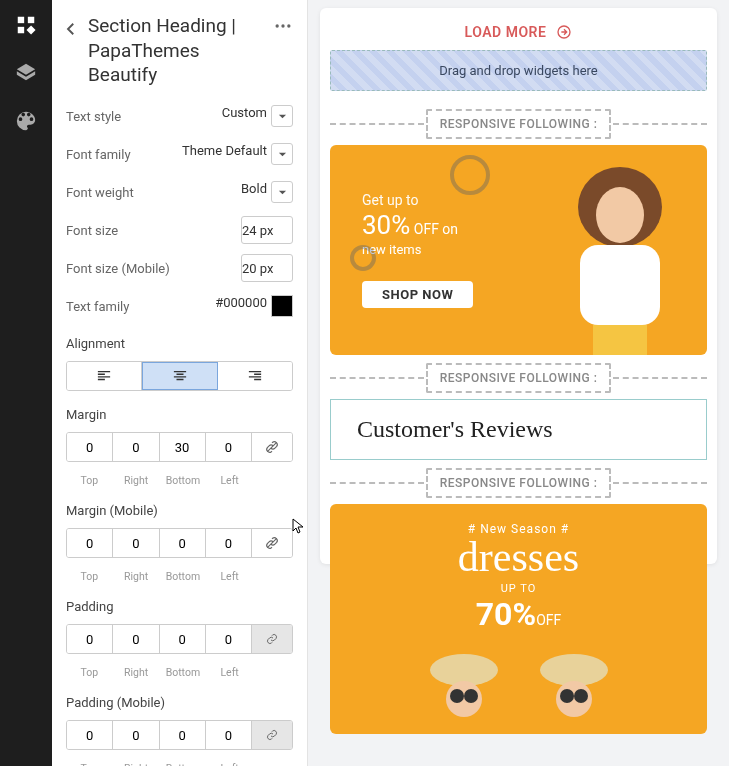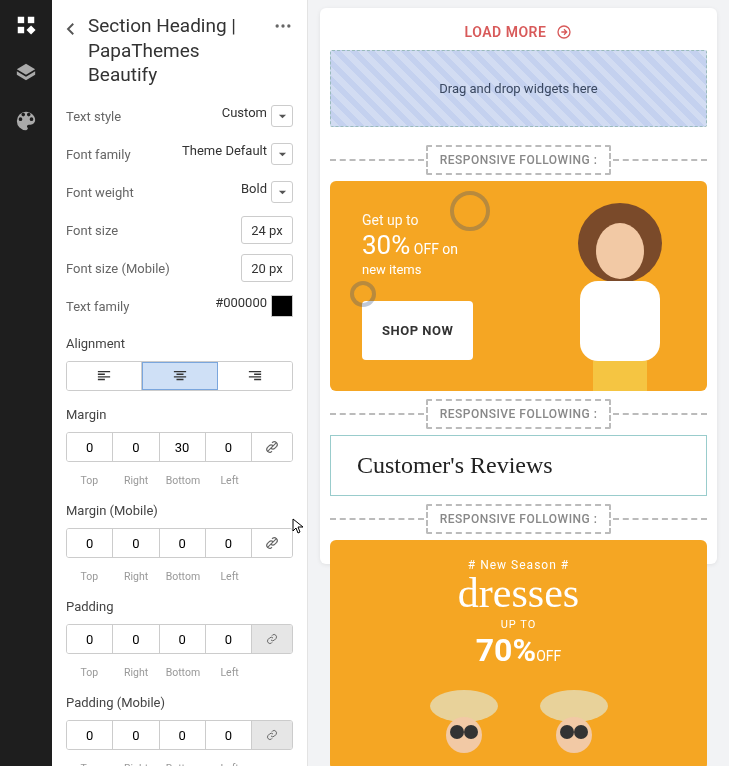--- a/index.html
+++ b/index.html
@@ -11,51 +11,51 @@
 .back{width:18px;height:18px;margin-top:6px;cursor:pointer;color:#555}
 .title{flex:1;font-size:19px;line-height:1.3;color:#333}
 .more{width:20px;height:20px;cursor:pointer;color:#666;margin-top:2px}
 .body{padding:4px 14px 20px 14px;display:flex;flex-direction:column;gap:10px;font-size:13px;color:#444}
 .row{display:flex;align-items:center;justify-content:space-between;gap:6px;min-height:28px}
 .row label{color:#666;font-size:13px}
 .sel-wrap{display:flex;align-items:flex-start}
 .sel-val{font-size:13px;color:#333;padding-right:4px}
 .drop{width:22px;height:22px;border:1px solid #ccc;border-radius:3px;display:flex;align-items:center;justify-content:center;cursor:pointer;background:#fff}
 .drop svg{width:9px;height:9px;color:#555}
-.numin{width:52px;height:28px;border:1px solid #ccc;border-radius:3px;text-align:center;font-size:13px;color:#333;background:#fff}
+.numin{width:52px;height:28px;border:1px solid #ccc;border-radius:3px;text-align:left;font-size:13px;color:#333;background:#fff}
 .clrprev{width:22px;height:22px;border:1px solid #ccc;cursor:pointer}
 .section-label{font-size:13px;color:#444;margin-top:6px}
 .align-group{display:flex;border:1px solid #ccc;border-radius:3px;overflow:hidden;height:30px}
 .align-btn{flex:1;display:flex;align-items:center;justify-content:center;cursor:pointer;background:#fff;border-right:1px solid #ccc}
 .align-btn:last-child{border-right:none}
 .align-btn.active{background:#cfe0f6;border:1px solid #7aa6dd}
 .align-btn svg{width:14px;height:12px;color:#333}
 .spacing{display:flex;border:1px solid #ccc;border-radius:3px;overflow:hidden;height:30px}
 .sp-cell{flex:1;border-right:1px solid #ccc;text-align:center;font-size:13px;color:#333;background:#fff;min-width:0}
 .sp-cell input{border:none;width:100%;height:100%;text-align:center;font-size:13px;background:transparent}
 .sp-lock{width:40px;display:flex;align-items:center;justify-content:center;background:#fff;cursor:pointer;color:#666}
 .sp-lock.active{background:#e6e6e6}
 .sp-labels{display:flex;font-size:10.5px;color:#999;margin-top:2px}
 .sp-labels span{flex:1;text-align:center}
 .sp-labels .spacer{width:40px;flex:none}
 .canvas{flex:1;background:#f2f3f5;padding:8px 12px;overflow:hidden;position:relative}
 .canvas-inner{background:#fff;border-radius:6px;box-shadow:0 1px 4px rgba(0,0,0,.08);padding:10px 6px;height:556px}
 .loadmore{text-align:center;color:#d85a5a;font-size:14px;font-weight:600;letter-spacing:.5px;display:flex;align-items:center;justify-content:center;gap:10px;padding:6px 0 10px;cursor:pointer}
 .loadmore svg{width:16px;height:16px}
-.dropzone{margin:0 4px 18px;background:repeating-linear-gradient(45deg,#d2dcf2 0 6px,#c4d1ef 6px 12px);border:1px dashed #9bb;border-radius:2px;text-align:center;color:#3a4860;font-size:13px;padding:30px 0}
+.dropzone{margin:0 4px 18px;background:repeating-linear-gradient(45deg,#d2dcf2 0 6px,#c4d1ef 6px 12px);border:1px dashed #9bb;border-radius:2px;text-align:center;color:#3a4860;font-size:13px;padding:12px 0}
 .resp-div{display:flex;align-items:center;margin:2px 4px 6px;color:#888;font-size:12px;letter-spacing:.5px}
 .resp-div .line{flex:1;border-top:2px dashed #bbb;height:0}
 .resp-div .lab{border:2px dashed #bbb;border-radius:2px;padding:6px 12px;margin:0 2px;color:#888;font-weight:500}
 .banner{margin:0 4px 8px;height:210px;background:#f5a623;border-radius:6px;position:relative;overflow:hidden;display:flex;align-items:center;padding-left:32px}
 .banner .txt{color:#fff}
 .banner .l1{font-size:14px;opacity:.95}
 .banner .l2{font-size:14px;margin-top:2px}
 .banner .l2 b{font-size:26px;font-weight:400}
 .banner .l3{font-size:13px;margin-top:2px}
-.shopbtn{margin-top:24px;background:#fff;color:#333;border:none;border-radius:4px;padding:22px 20px;font-size:13px;font-weight:700;letter-spacing:.5px;cursor:pointer}
+.shopbtn{margin-top:24px;background:#fff;color:#333;border:none;border-radius:4px;padding:6px 20px;font-size:13px;font-weight:700;letter-spacing:.5px;cursor:pointer}
 .banner .kid{position:absolute;right:12px;bottom:0;width:170px;height:200px}
 .reviews{margin:0 4px 8px;border:1px solid #9cc;padding:16px 26px;font-family:"Brush Script MT","Segoe Script",cursive;font-size:24px;color:#222}
 .banner2{margin:0 4px;height:230px;background:#f5a623;border-radius:6px;position:relative;overflow:hidden;display:flex;flex-direction:column;align-items:center;padding-top:18px;color:#fff}
 .banner2 .t1{font-size:12px;letter-spacing:1px}
 .banner2 .t2{font-family:"Brush Script MT","Segoe Script",cursive;font-size:42px;line-height:1}
 .banner2 .t3{font-size:11px;letter-spacing:1px;margin-top:4px}
 .banner2 .t4{font-size:32px;font-weight:700}
 .banner2 .t4 small{font-size:14px;font-weight:400}
 .banner2 .kids{position:absolute;bottom:-10px;width:100%;height:100px;display:flex;justify-content:center;gap:30px}
 .banner .deco{position:absolute;border:4px solid #2b4a7a;border-radius:50%;opacity:.3}

